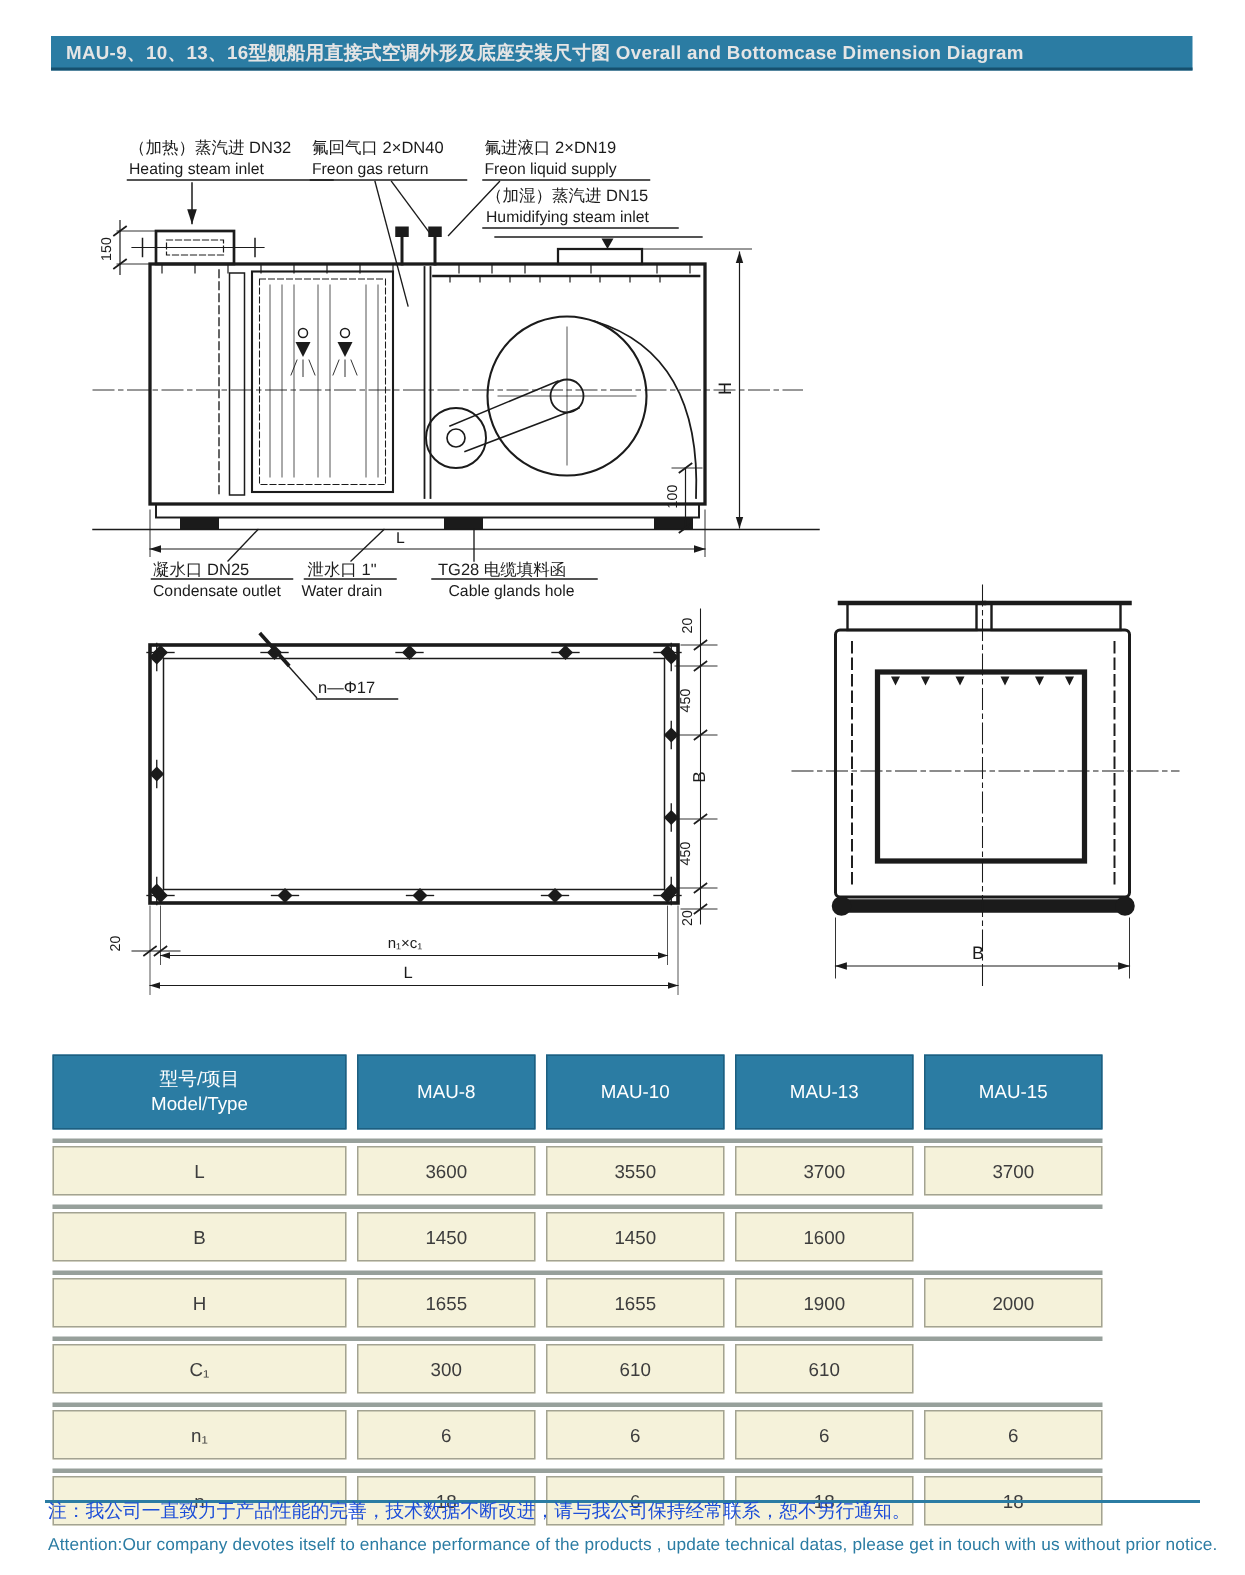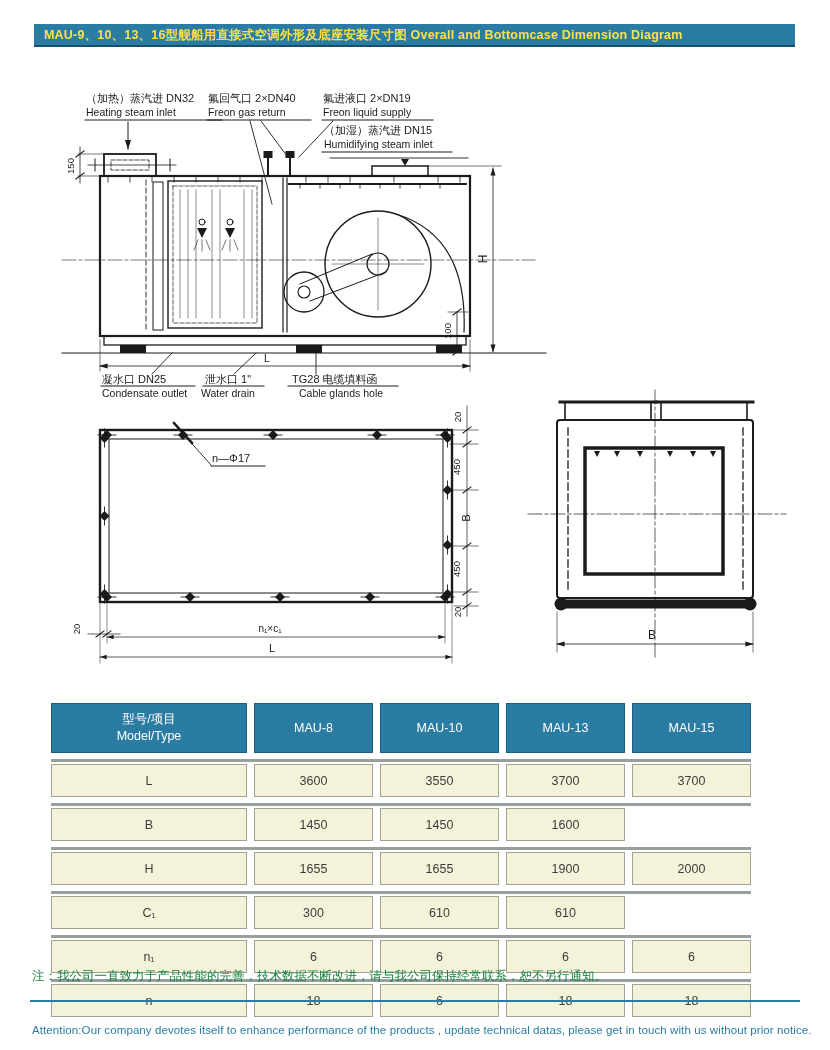--- a/index.html
+++ b/index.html
@@ -5,42 +5,42 @@
   html,body { margin:0; padding:0; background:#e8e8e8; }
   .page {
     position:relative; width:830px; height:1050px; margin:0 auto;
     background:#ffffff; overflow:hidden;
     font-family:"Liberation Sans","DejaVu Sans",sans-serif;
     color:#1b1b1b;
   }
   .titlebar {
     position:absolute; left:34px; top:24px; width:761px; height:23px;
     background:#2b7ca3; border-bottom:2px solid #16506e;
-    color:#fde047; font-weight:bold; font-size:12.5px; line-height:23px;
+    color:#e5e5e5; font-weight:bold; font-size:12.5px; line-height:23px;
     padding-left:10px; box-sizing:border-box; white-space:nowrap; letter-spacing:.2px;
   }
   svg.draw { position:absolute; left:0; top:0; }
   svg.draw text { fill:#1b1b1b; stroke:none; }
 
   
-  .tbl { position:absolute; left:35px; top:703px; width:700px;margin-left:16px; }
+  .tbl { position:absolute; left:35px; top:703px; width:700px; }
   .trow { display:grid; grid-template-columns:196px 1fr 1fr 1fr 1fr; column-gap:7px; }
   .trow + .trow { margin-top:6px; border-top:3px solid #97a09b; padding-top:2px; }
   .c {
     background:#f5f2da; border:1px solid #a3a392; box-sizing:border-box;
     display:flex; align-items:center; justify-content:center;
     font-size:12.5px; color:#3d3d3d; height:33px;
   }
   .thead .c {
     background:#2b7ca3; color:#ffffff; border:1px solid #1d5f80; height:50px;
     flex-direction:column; line-height:1.35;
   }
   
   .note-rule { position:absolute; left:30px; top:1000px; width:770px; height:2px; background:#2b7ca3; }
-  .note-cn { position:absolute; left:32px; top:968px; font-size:12.5px; color:#15803d; white-space:nowrap; }
+  .note-cn { position:absolute; left:32px; top:999px; font-size:12.5px; color:#1d4ed8; white-space:nowrap; }
   .note-en { position:absolute; left:32px; top:1024px; font-size:11.5px; color:#2b7ca3; white-space:nowrap; letter-spacing:.1px; }
 </style>
 </head>
 <body>
 
 <div class="page">
 
   <div class="titlebar">MAU-9、10、13、16型舰船用直接式空调外形及底座安装尺寸图  Overall and Bottomcase Dimension Diagram</div>
 
   <svg class="draw" width="830" height="690" viewBox="0 0 830 690">

